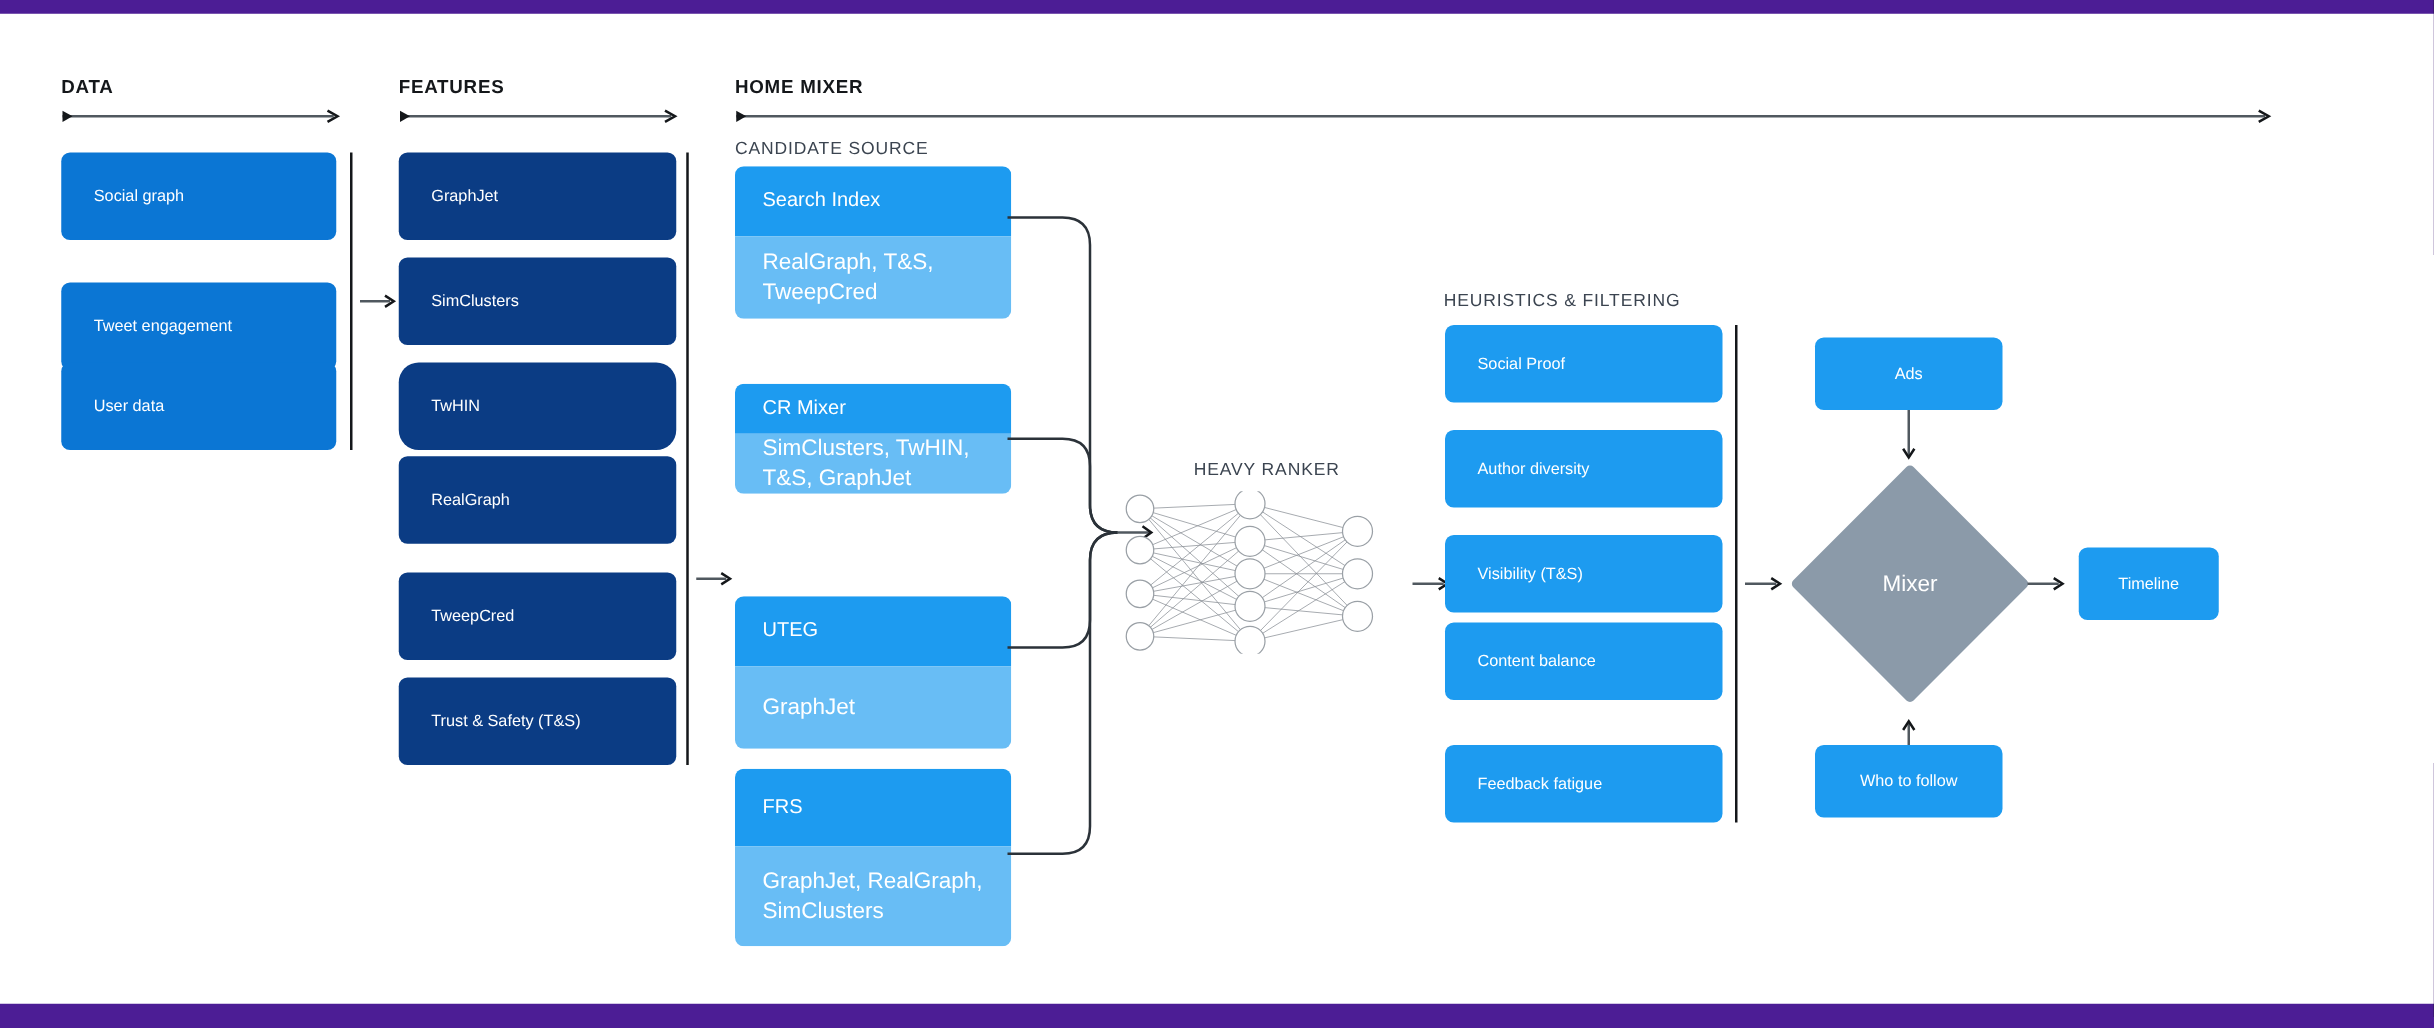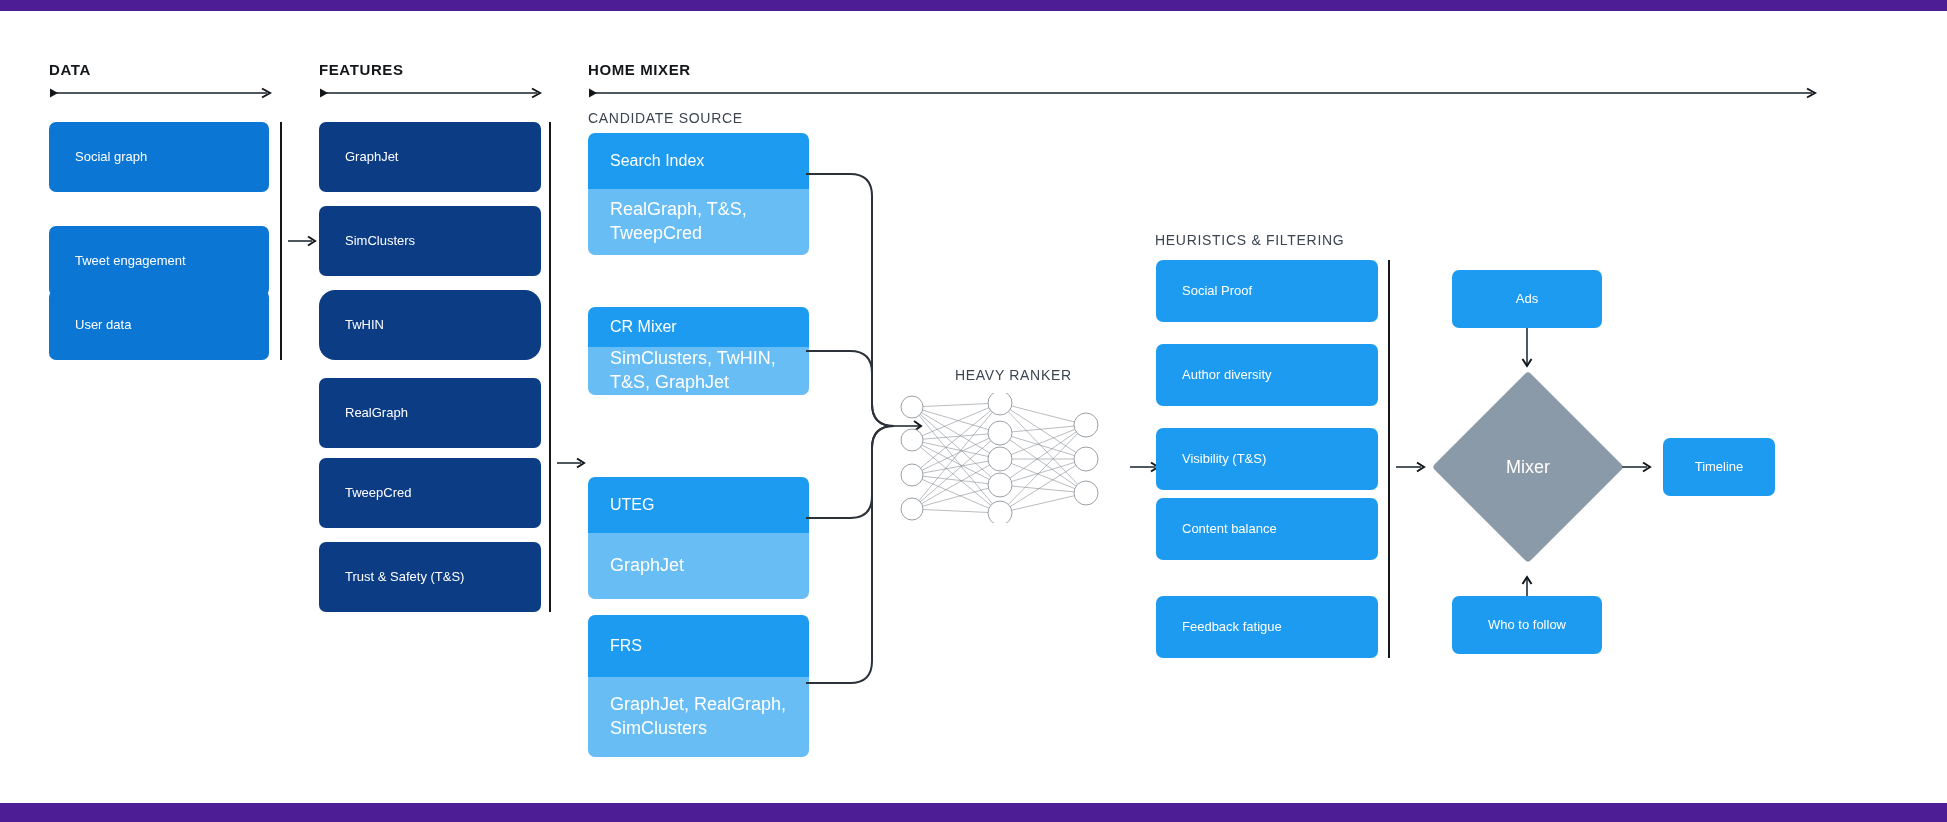--- a/index.html
+++ b/index.html
@@ -212,21 +212,21 @@
 
     <div class="box dark" style="left:319px; top:111px; width:222px; height:70px;">
       <span>GraphJet</span>
     </div>
     <div class="box dark" style="left:319px; top:195px; width:222px; height:70px;">
       <span>SimClusters</span>
     </div>
     <div class="box dark" style="left:319px; top:279px; width:222px; height:70px;border-radius:16px;">
       <span>TwHIN</span>
     </div>
-    <div class="box dark" style="left:319px; top:367px; width:222px; height:70px;">
+    <div class="box dark" style="left:319px; top:354px; width:222px; height:70px;">
       <span>RealGraph</span>
     </div>
     <div class="box dark" style="left:319px; top:447px; width:222px; height:70px;">
       <span>TweepCred</span>
     </div>
     <div class="box dark" style="left:319px; top:531px; width:222px; height:70px;">
       <span>Trust &amp; Safety (T&amp;S)</span>
     </div>
 
     <div class="divider" style="left:549px; top:111px; height:490px;"></div>

